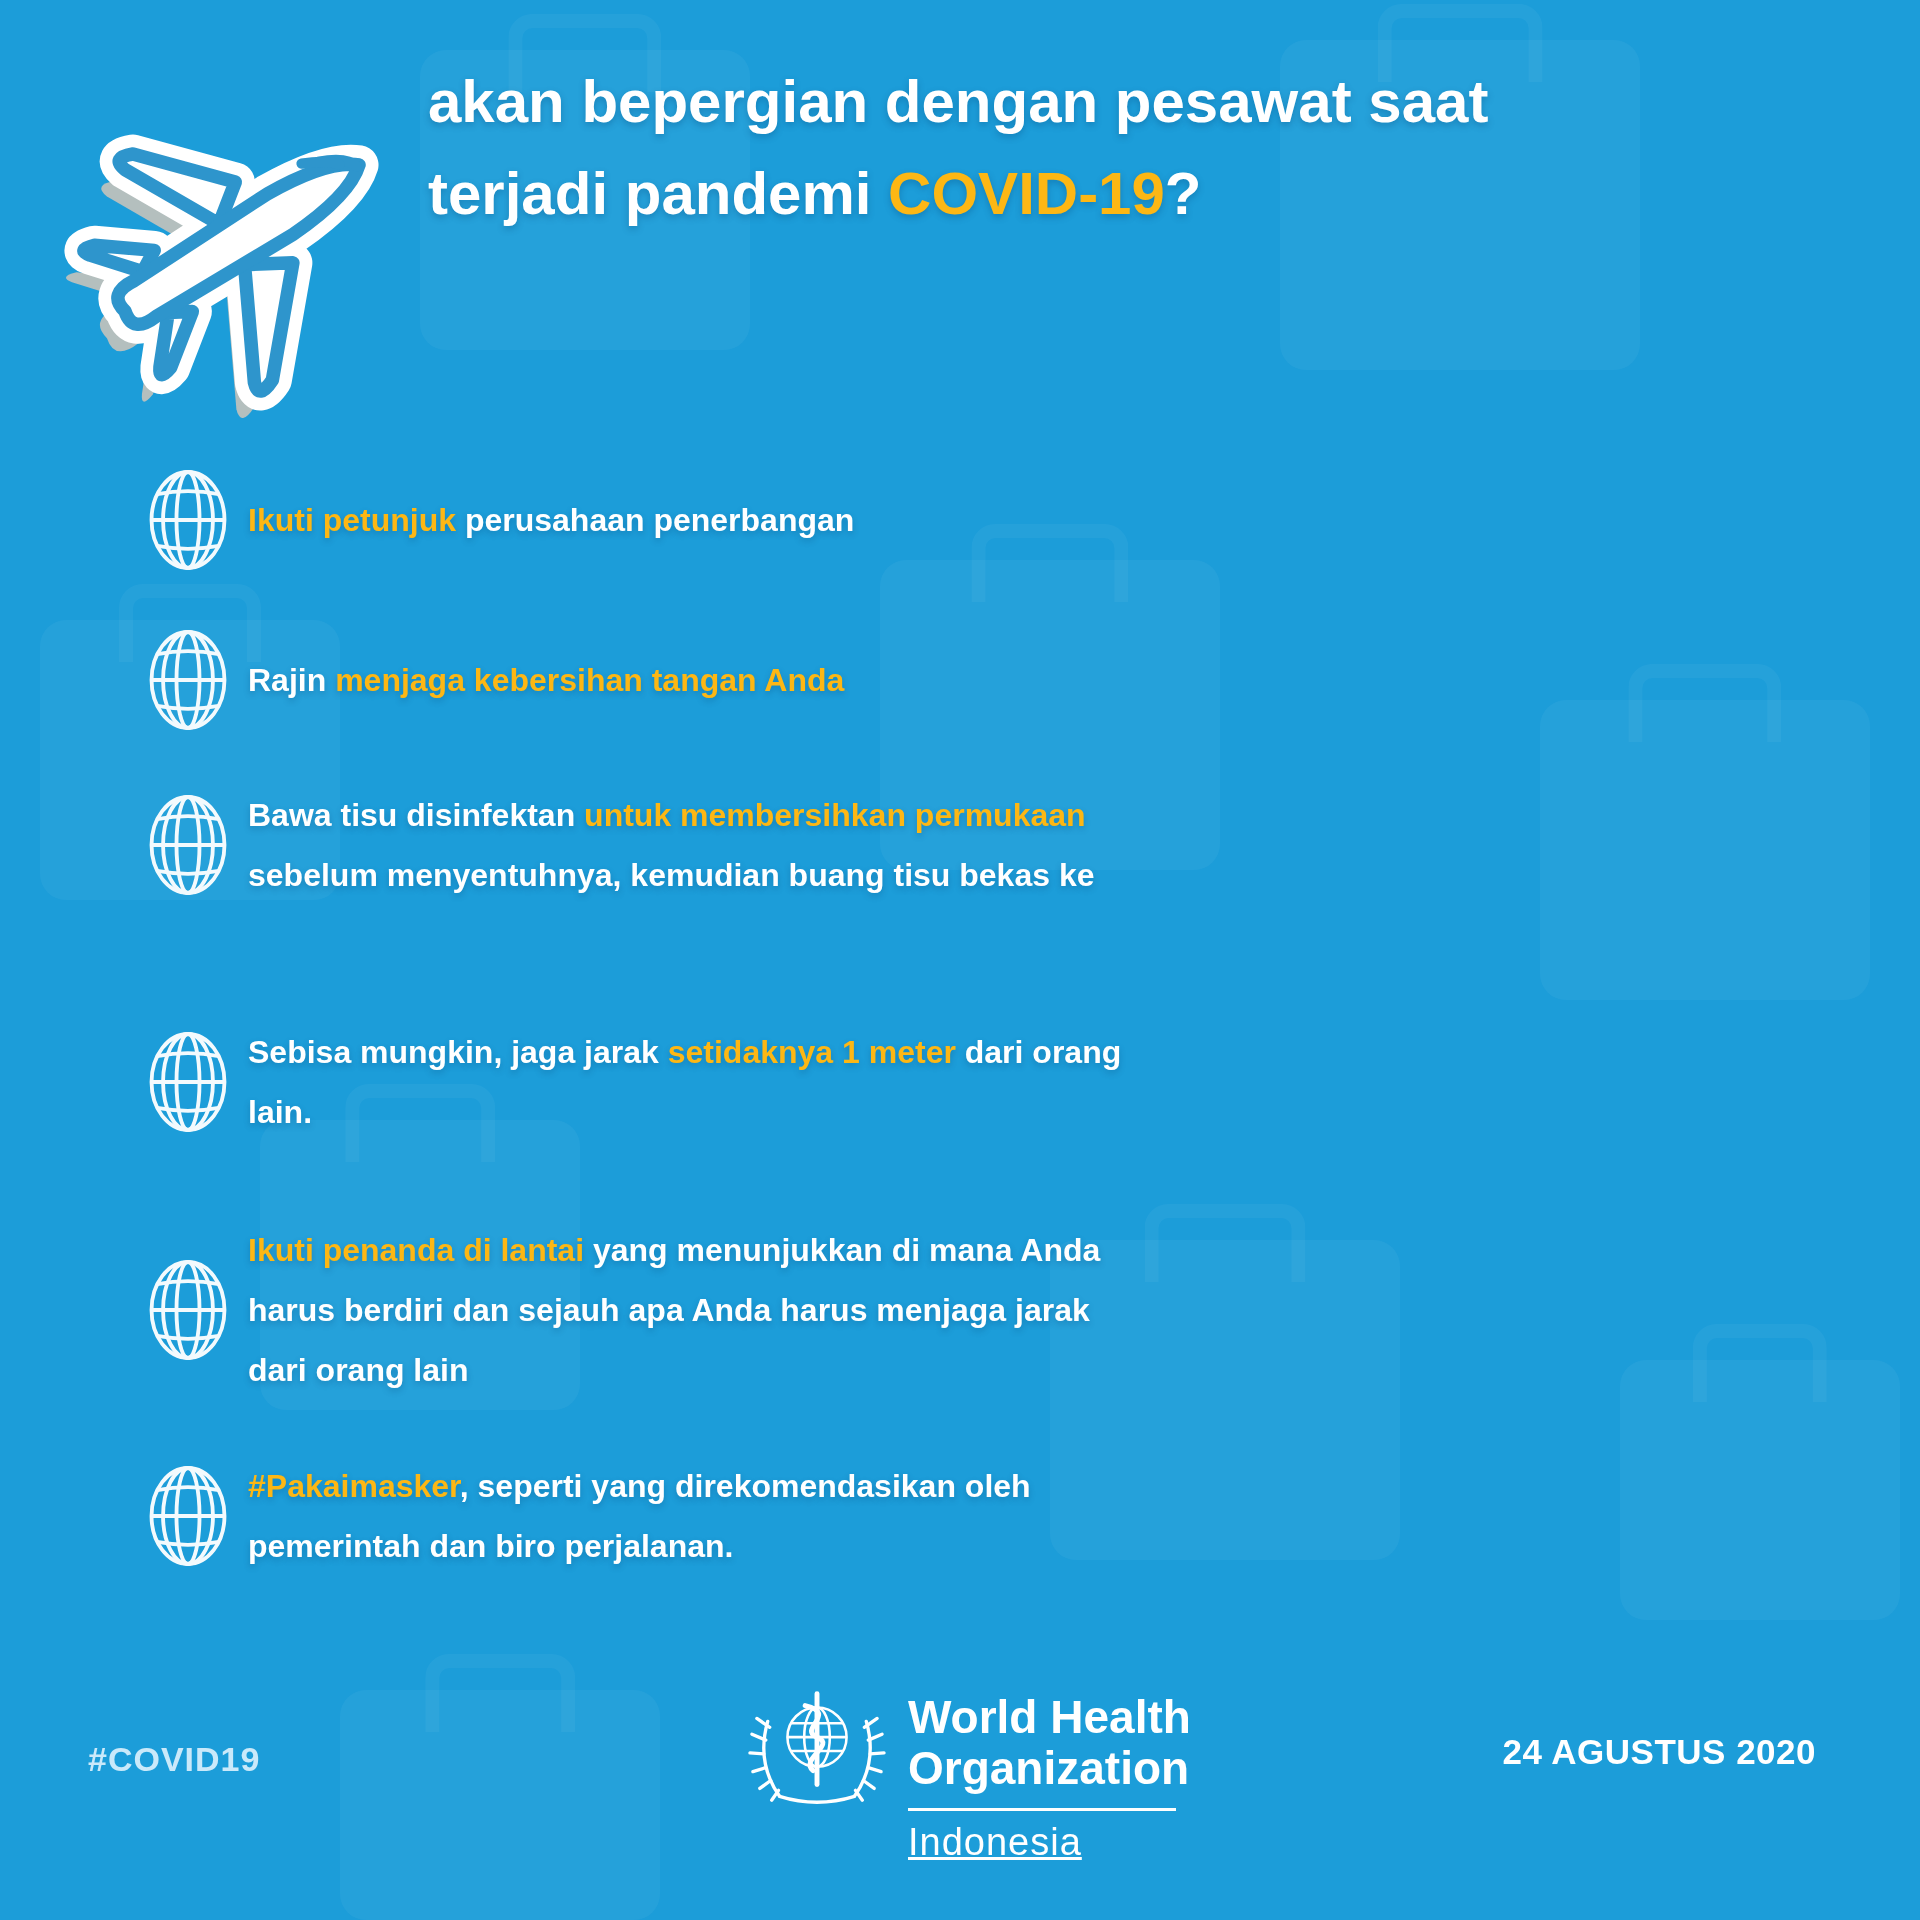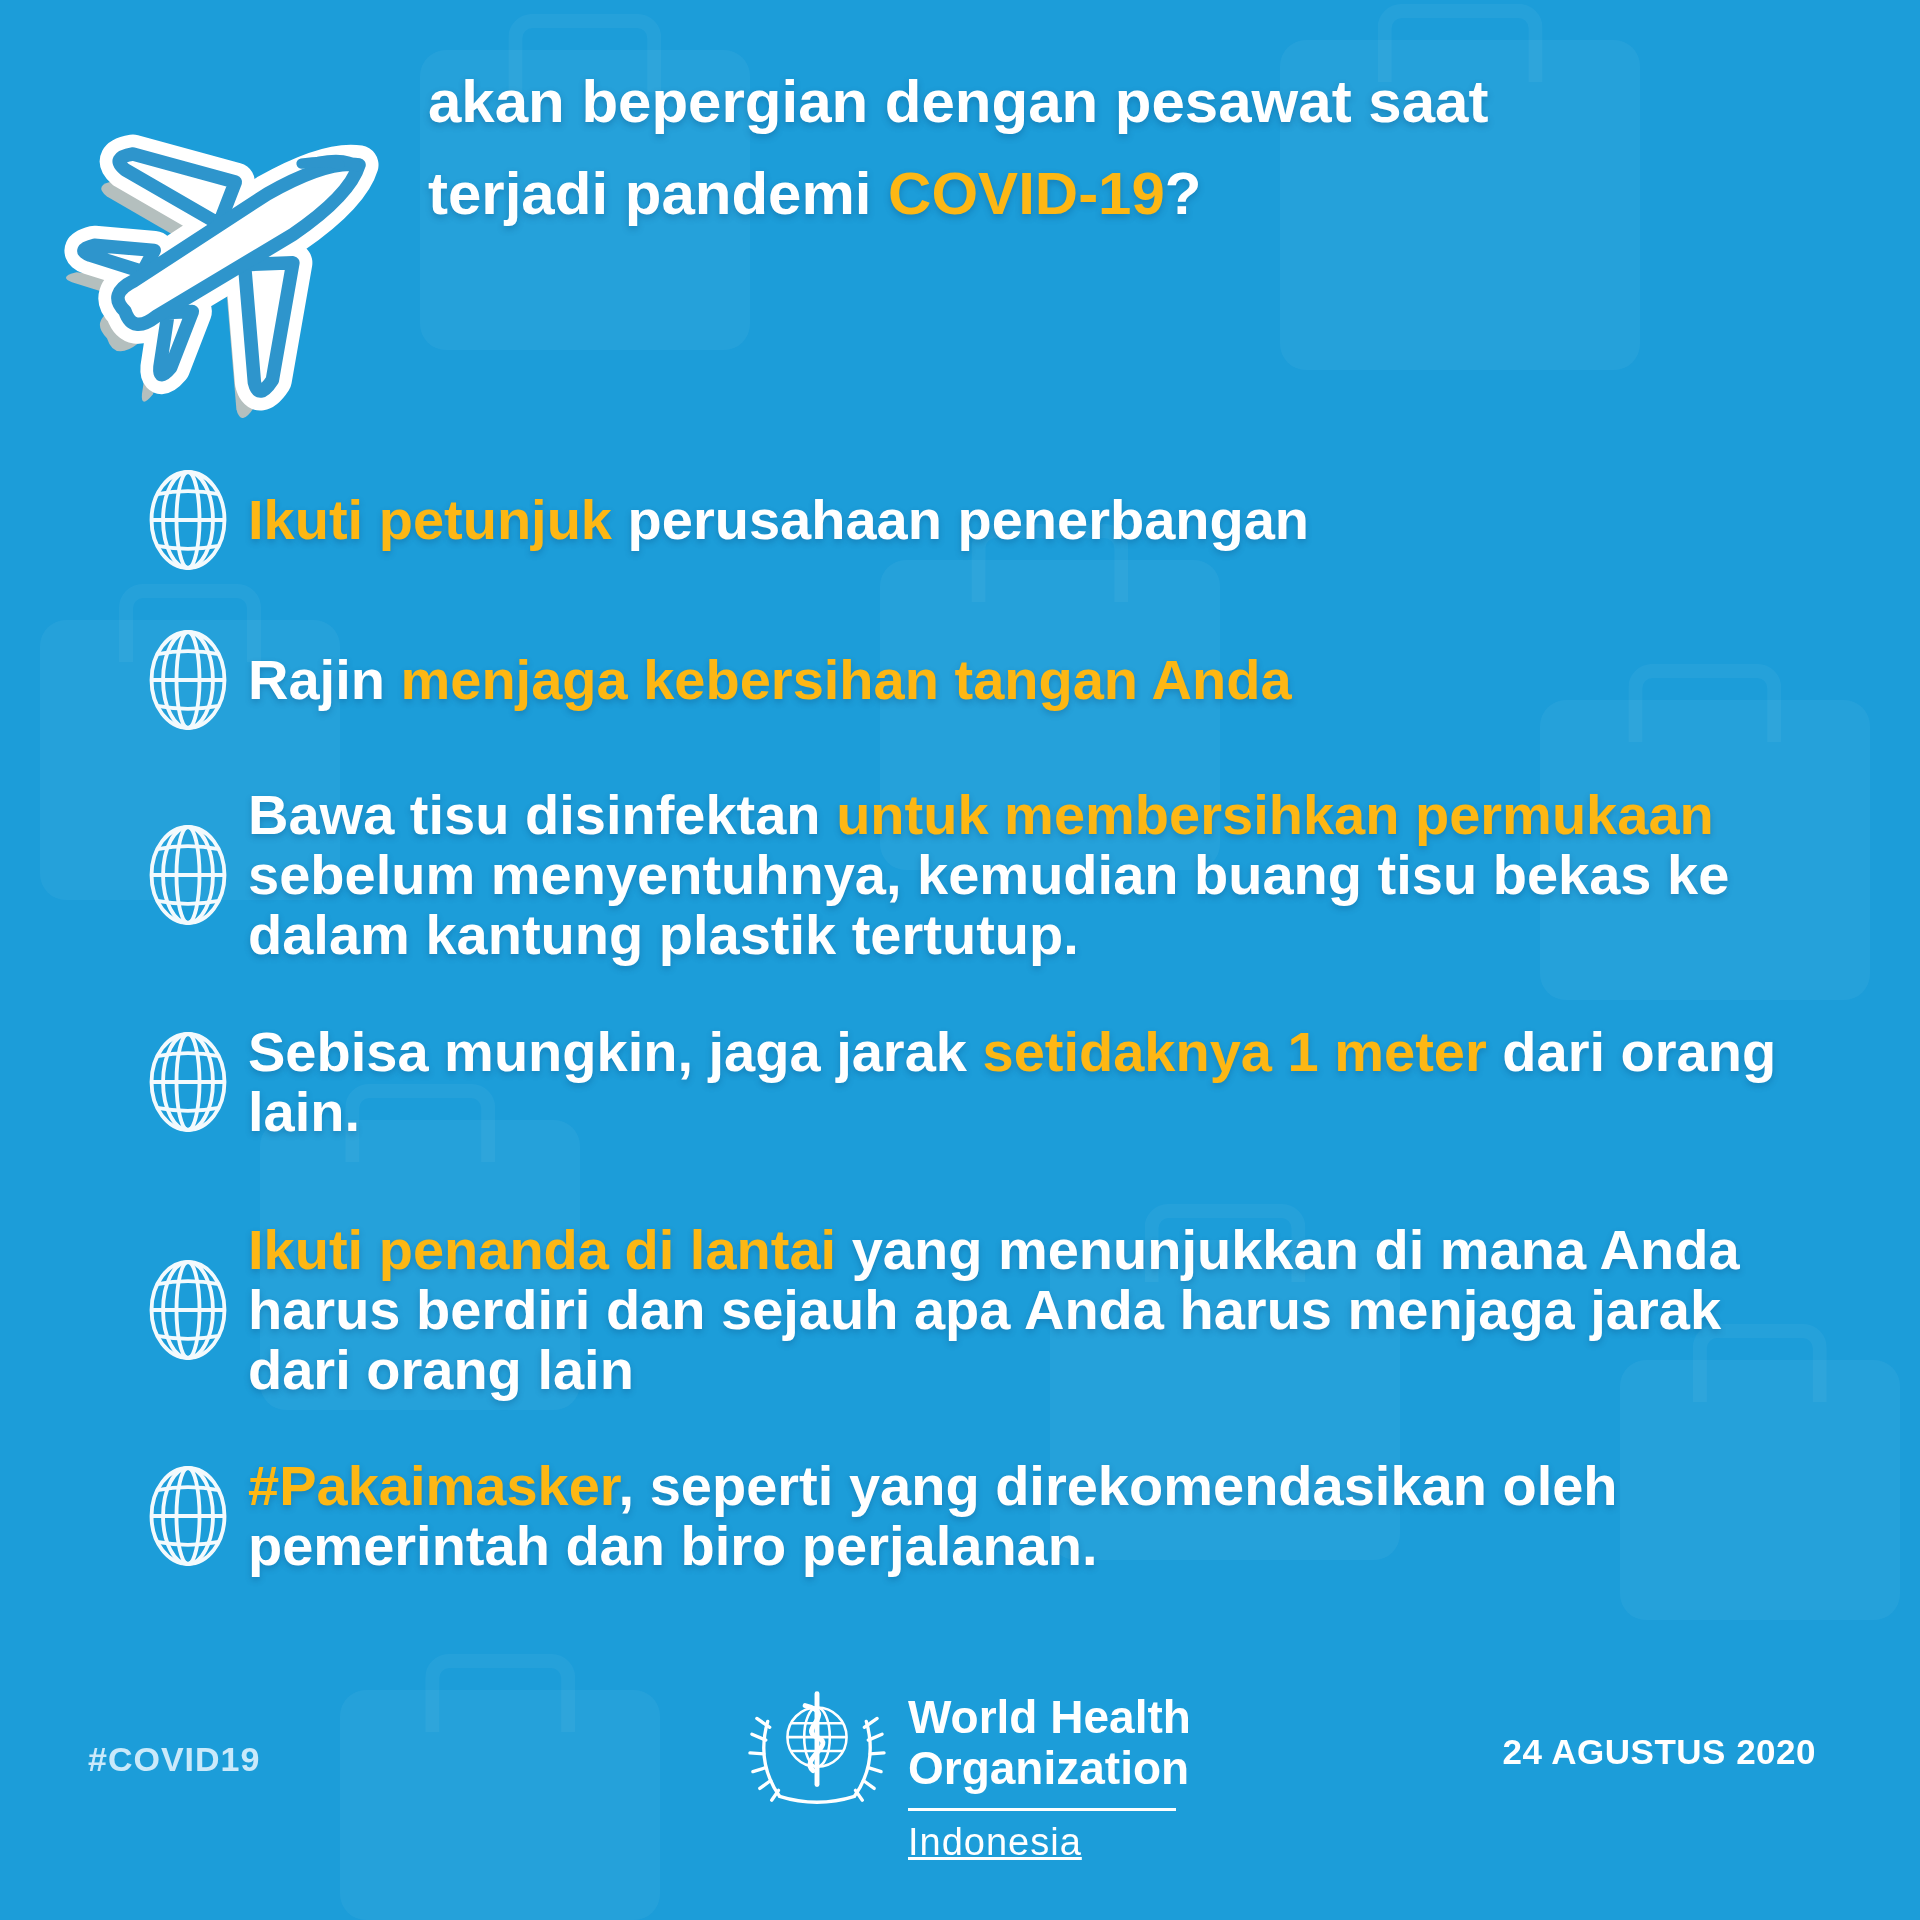--- a/index.html
+++ b/index.html
@@ -49,21 +49,21 @@
   .accent{color:var(--accent);}
 
   .bullet{
     position:absolute;left:140px;right:60px;
     display:flex;align-items:center;
     z-index:2;
   }
   .globe{flex:0 0 100px;margin-right:8px;display:block;}
   .globe svg{display:block;width:96px;height:118px;}
   .btext{
-    font-size:56px;font-weight:700;line-height:60px;
+    font-size:32px;font-weight:700;line-height:60px;
     text-shadow:0 3px 6px rgba(0,60,110,0.28);
   }
   .b1{top:461px;}
   .b2{top:621px;}
   .b3{top:785px;}
   .b4{top:1022px;}
   .b5{top:1220px;}
   .b6{top:1456px;}
 
   .hashtag{
@@ -184,21 +184,20 @@
             <ellipse cx="50" cy="60" rx="12" ry="50"></ellipse>
             <path d="M18 33 Q50 27 82 33"></path>
             <path d="M12 60 L88 60"></path>
             <path d="M18 87 Q50 93 82 87"></path>
           </g>
         </svg>
     </span>
     <div class="btext">
         <div class="tline"><span>Bawa tisu disinfektan </span><span class="accent">untuk membersihkan permukaan</span></div>
         <div class="tline"><span>sebelum menyentuhnya, kemudian buang tisu bekas ke</span></div>
-        <div class="tline"><span>dalam kantung plastik tertutup.</span></div>
       </div>
   </div>
 
   <div class="bullet b4">
     <span class="globe">
       <svg viewBox="0 0 100 120">
           <g fill="none" stroke="#ffffff" stroke-width="4" opacity="0.95">
             <ellipse cx="50" cy="60" rx="38" ry="50"></ellipse>
             <ellipse cx="50" cy="60" rx="26" ry="50"></ellipse>
             <ellipse cx="50" cy="60" rx="12" ry="50"></ellipse>

